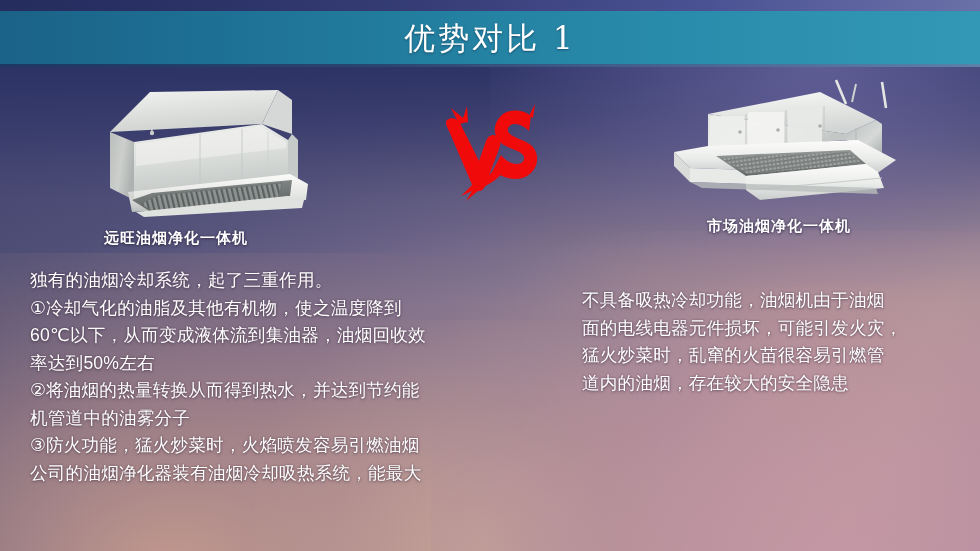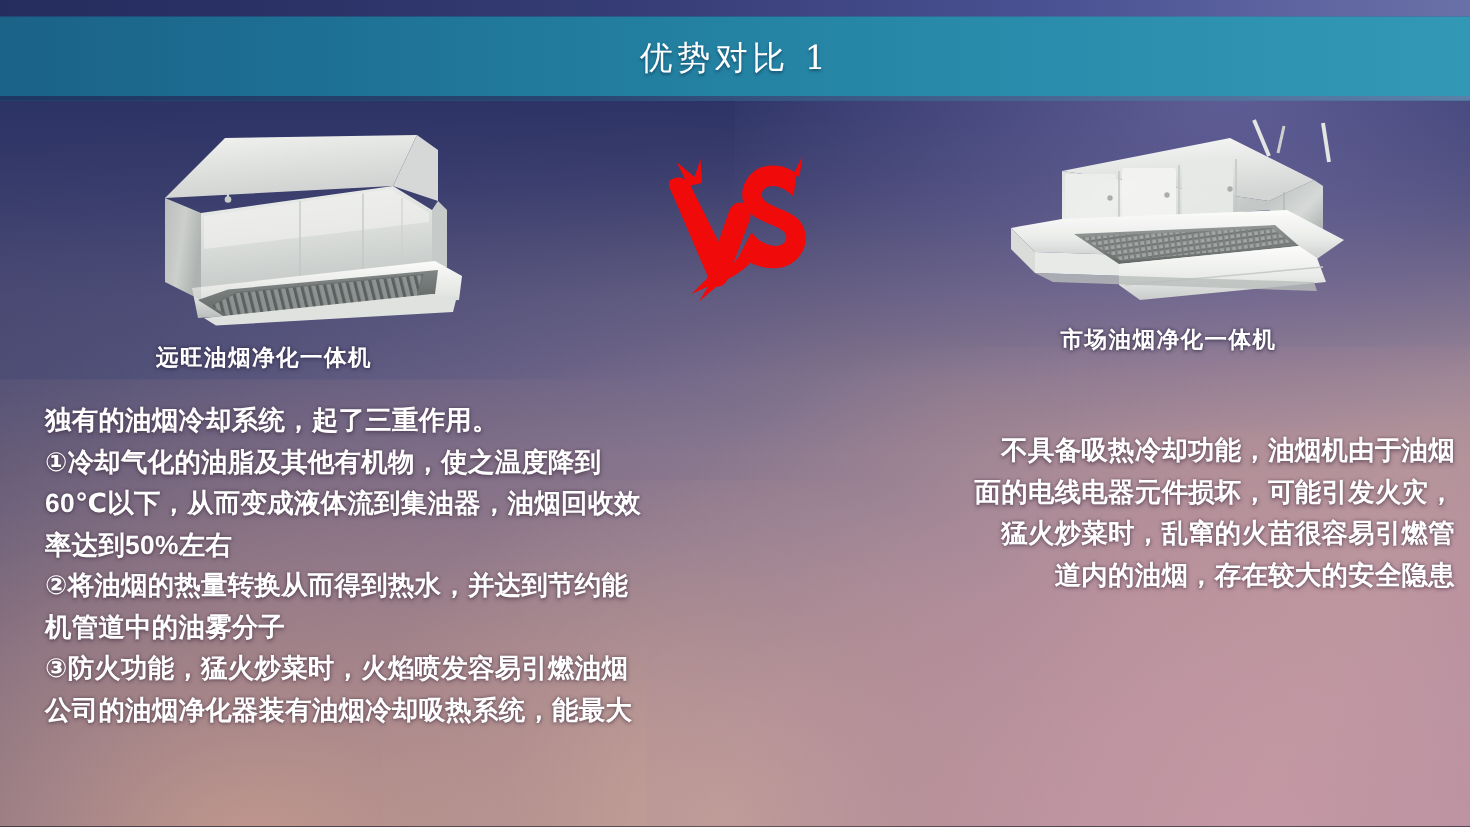--- a/index.html
+++ b/index.html
@@ -134,21 +134,21 @@
     height: 3px;
     background: linear-gradient(to right,
       rgba(30,48,92,0.85) 0%,
       rgba(46,56,104,0.8) 40%,
       rgba(92,92,142,0.7) 75%,
       rgba(118,114,160,0.6) 100%);
   }
   .slide-title {
     color: #ffffff;
     font-family: "DejaVu Serif", "Liberation Serif", serif;
-    font-size: 22px;
+    font-size: 31px;
     font-weight: 400;
     letter-spacing: 3px;
     white-space: nowrap;
     text-shadow: 0 1px 2px rgba(10,30,60,0.5);
   }
 
   
   .hood {
     position: absolute;
   }
@@ -176,26 +176,26 @@
   }
   .caption-left  { left: 104px; top: 229px; }
   .caption-right { left: 707px; top: 217px; }
 
   
   .body-col {
     position: absolute;
     color: #ffffff;
     font-size: 17.6px;
     line-height: 27.5px;
-    font-weight: 700;
+    font-weight: 400;
     letter-spacing: 0.2px;
     text-shadow: 0 1px 3px rgba(60,40,60,0.55), 0 0 2px rgba(50,34,54,0.45);
   }
   .body-left  { left: 30px;  top: 267px; width: 470px; }
-  .body-right { left: 598px; top: 287px; width: 372px; text-align: right; }
+  .body-right { left: 582px; top: 287px; width: 372px; }
   .body-col p { margin: 0; }
 </style>
 </head>
 <body>
 
 <div id="slide">
 
   <div class="bg-base"></div>
   <div class="bg-cool-top"></div>
   <div class="bg-cool-topright"></div>

